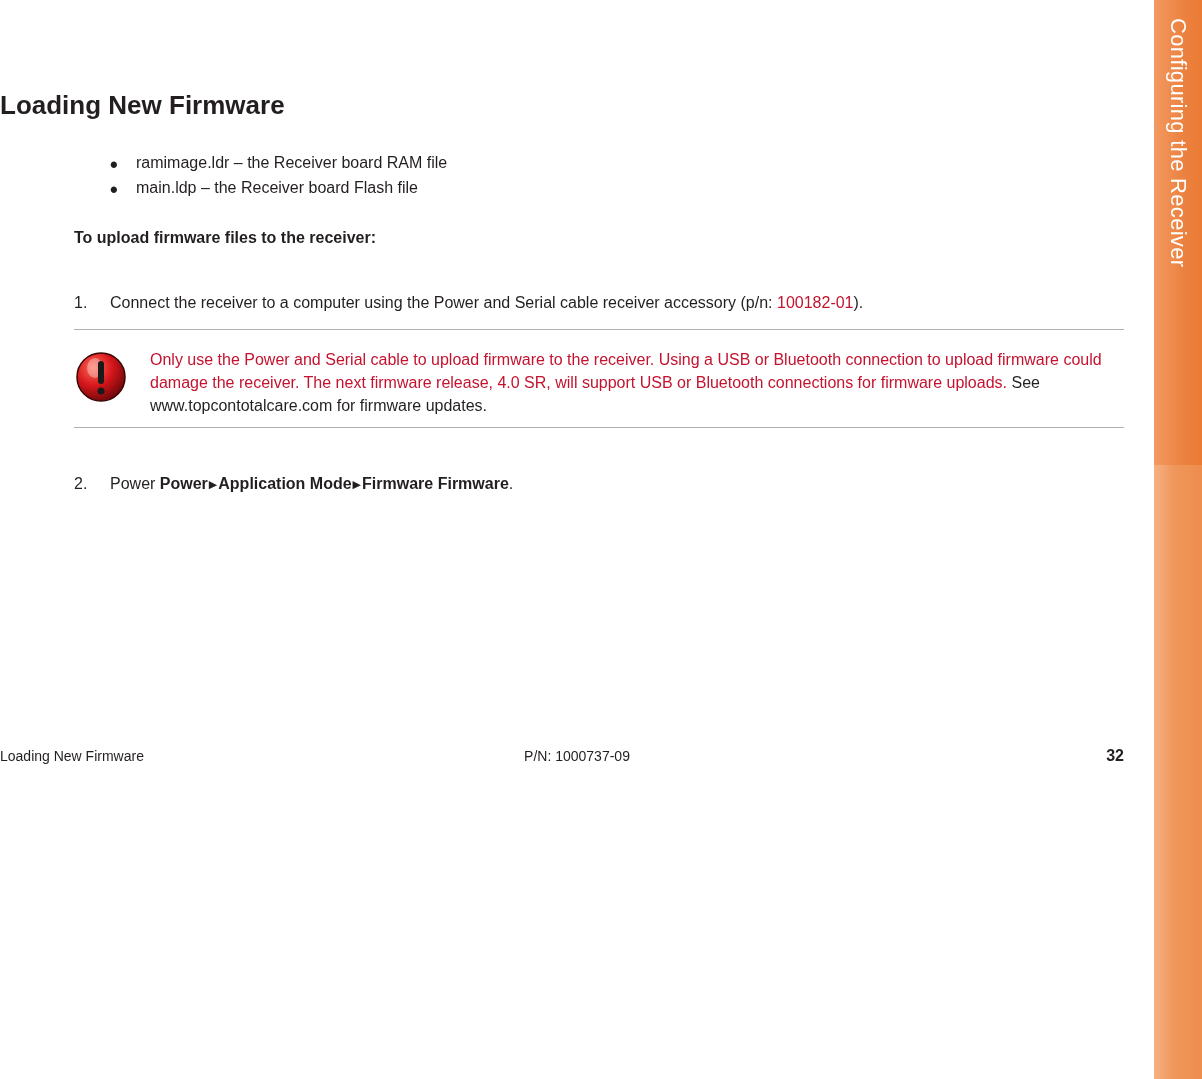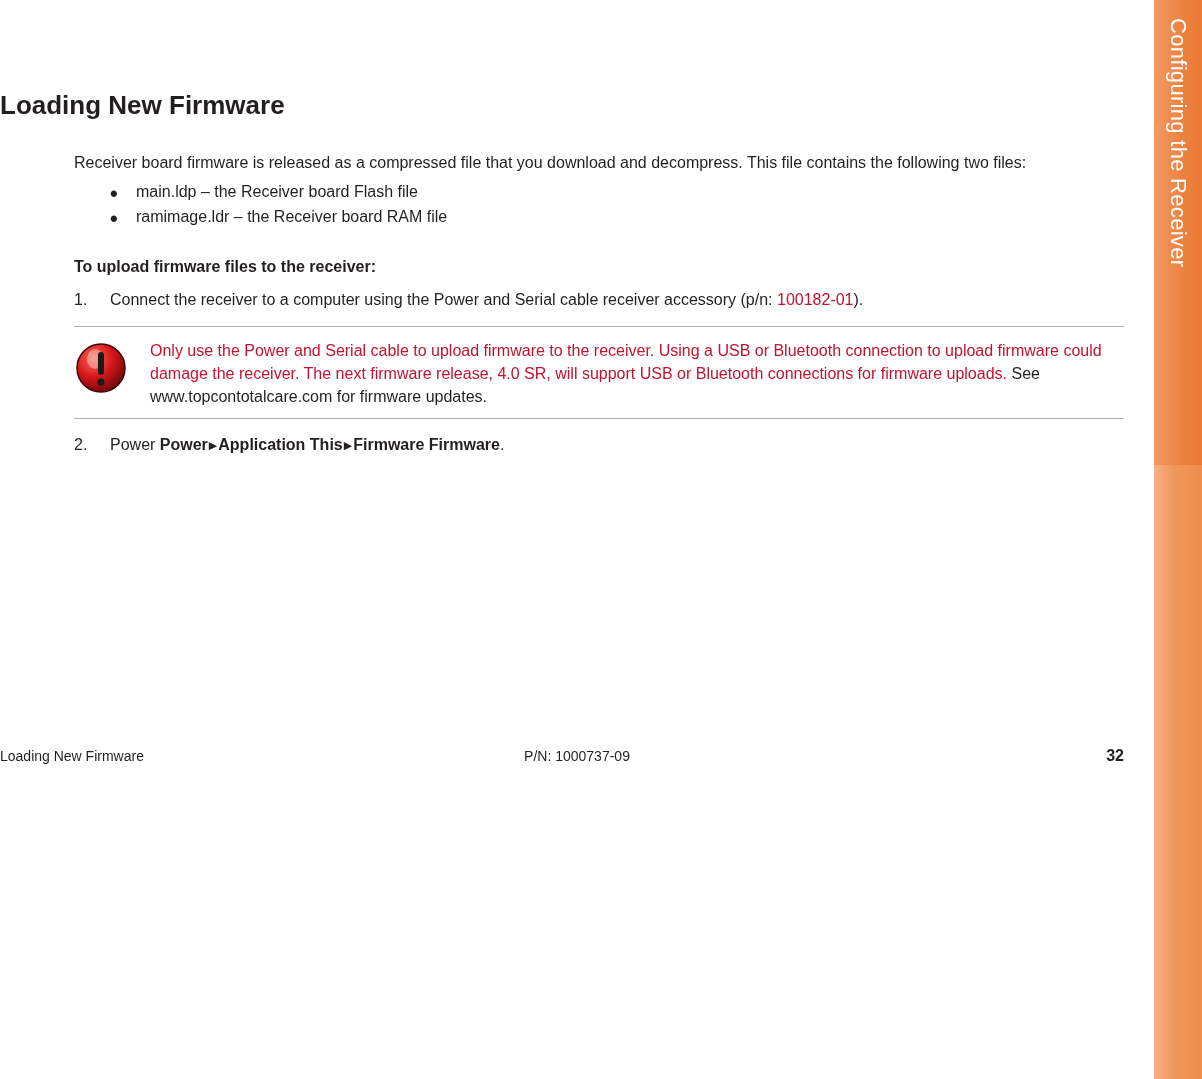--- a/index.html
+++ b/index.html
@@ -49,47 +49,48 @@
       content: "•";
       position: absolute;
       left: 0;
       top: -3px;
       font-size: 22px;
       font-weight: 700;
     }
     .subheading {
       font-size: 16px;
       font-weight: 700;
-      margin-bottom: 12px;
+      margin-bottom: 0;
     }
     ol.steps {
       list-style: none;
       counter-reset: step;
       margin: 0 0 0 0;
     }
     ol.steps > li {
       counter-increment: step;
       position: relative;
       font-size: 16px;
       line-height: 1.5;
       padding-left: 36px;
       margin-bottom: 8px;
+      margin-top: 44px;
     }
     ol.steps > li::before {
       content: counter(step) ".";
       position: absolute;
       left: 0;
       top: 0;
     }
     .part-number { color: #c4122f; }
     .callout {
       margin: 14px 0 14px 0;
       border-top: 1px solid #b0b0b0;
       border-bottom: 1px solid #b0b0b0;
-      padding: 12px 0 10px 0;
+      padding: 18px 0 10px 0;
       display: flex;
       align-items: flex-start;
       gap: 22px;
     }
     .callout-icon {
       flex: 0 0 auto;
       width: 54px;
       height: 54px;
       margin-left: 0;
       margin-top: 2px;
@@ -162,25 +163,24 @@
 </head>
 <body>
 
 <div class="page">
   <div class="content-wrap">
 
     <h1 class="section-title">Loading New Firmware</h1>
 
     <div class="body-block">
 
-      <p class="paragraph">Receiver board firmware is released as a compressed file that you download and decompress. This file contains the following two files:</p>
 
       <ul class="bullets">
+        <li>ramimage.ldr – the Receiver board RAM file</li>
         <li>main.ldp – the Receiver board Flash file</li>
-        <li>ramimage.ldr – the Receiver board RAM file</li>
       </ul>
 
       <p class="subheading">To upload firmware files to the receiver:</p>
 
       <ol class="steps">
         <li>
           <span>Connect the receiver to a computer using the Power and Serial cable receiver accessory (p/n: </span><span class="part-number">100182-01</span><span>).</span>
         </li>
       </ol>
 
@@ -200,21 +200,21 @@
             <circle cx="27" cy="41" r="3.5" fill="#1a1a1a"></circle>
           </svg>
         </div>
         <div class="callout-text">
           <span class="warn">Only use the Power and Serial cable to upload firmware to the receiver. Using a USB or Bluetooth connection to upload firmware could damage the receiver. The next firmware release, 4.0 SR, will support USB or Bluetooth connections for firmware uploads.</span><span> See www.topcontotalcare.com for firmware updates.</span>
         </div>
       </div>
 
       <ol class="steps" start="2" style="counter-reset: step 1;">
         <li class="step2-nav">
-          <span>Power </span><b>Power</b><span class="tri">▶</span><b>Application This</b><span class="tri">▶</span><b>Firmware Firmware</b><span>.</span>
+          <span>Power </span><b>Power</b><span class="tri">▶</span><b>Application Mode</b><span class="tri">▶</span><b>Firmware Firmware</b><span>.</span>
         </li>
       </ol>
 
     </div>
   </div>
 
   <div class="footer">
     <span class="footer-left">Loading New Firmware</span>
     <span class="footer-center">P/N: 1000737-09</span>
     <span class="footer-right">32</span>

